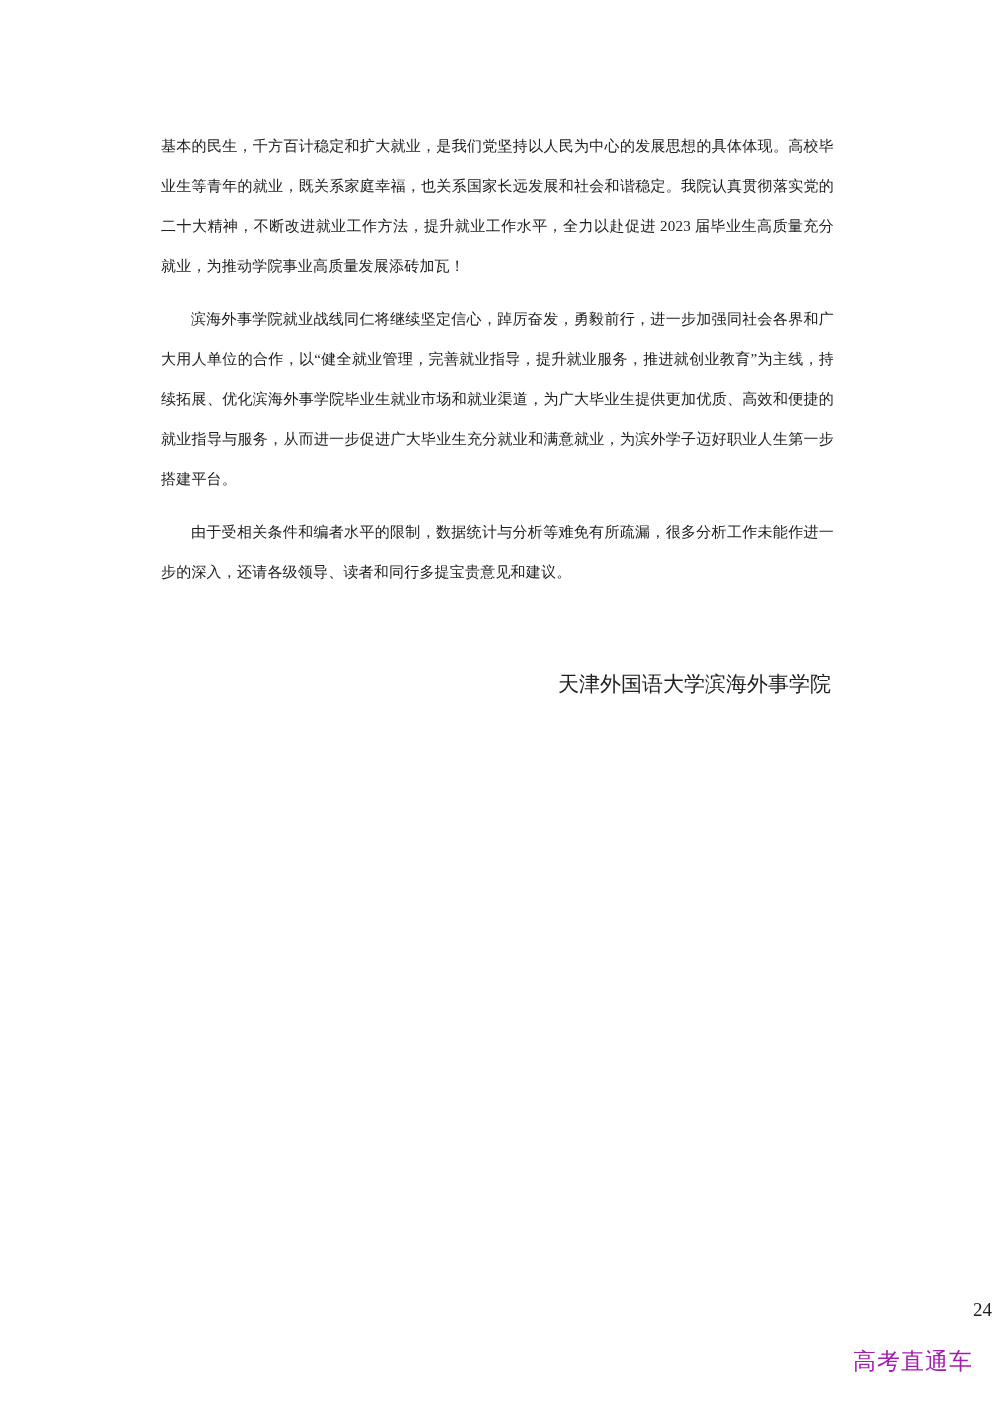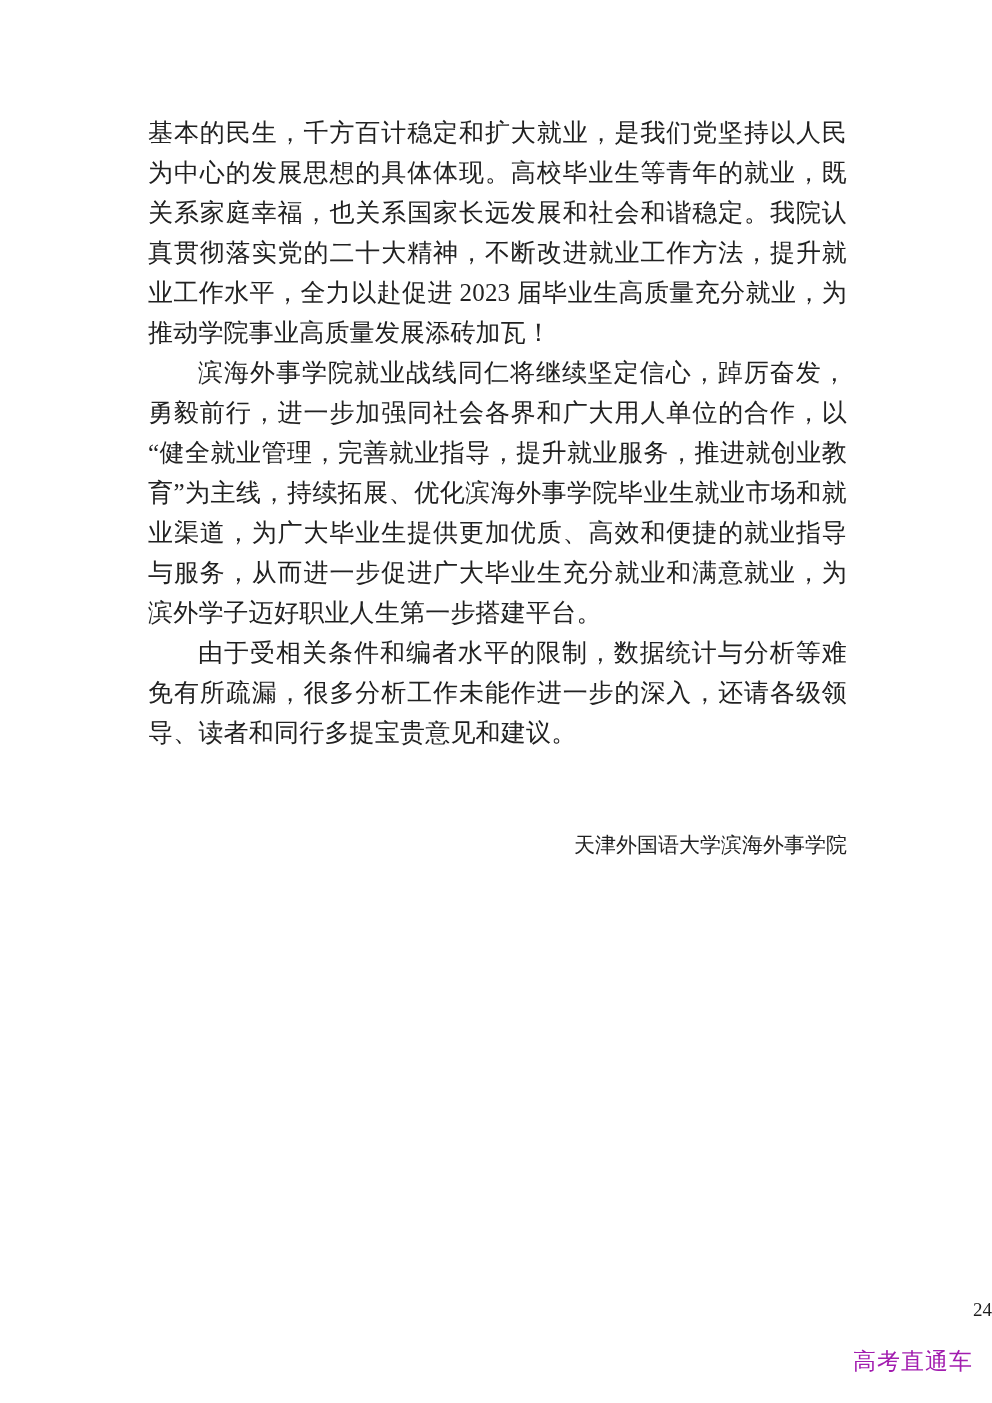--- a/index.html
+++ b/index.html
@@ -16,37 +16,37 @@
     font-family: "Liberation Serif", "DejaVu Serif", serif;
     color: #212121;
   }
   .content {
     position: absolute;
     top: 113px;
     left: 148px;
     width: 699px;
   }
   .para {
-    margin: 0;
-    font-size: 25px;
+    margin: 13px;
+    font-size: 15px;
     line-height: 40px;
     text-align: justify;
     text-justify: inter-ideograph;
     text-indent: 2em;
     letter-spacing: 0.2px;
   }
   .para.no-indent {
     text-indent: 0;
   }
   .signature {
     margin-top: 72px;
     text-align: right;
   }
   .sig-org, .sig-date {
-    margin: 0;
+    margin: 16px;
     font-size: 21px;
     line-height: 40px;
   }
   .sig-date {
     padding-right: 7px;
   }
   .page-number {
     position: absolute;
     top: 1298px;
     left: 0;

